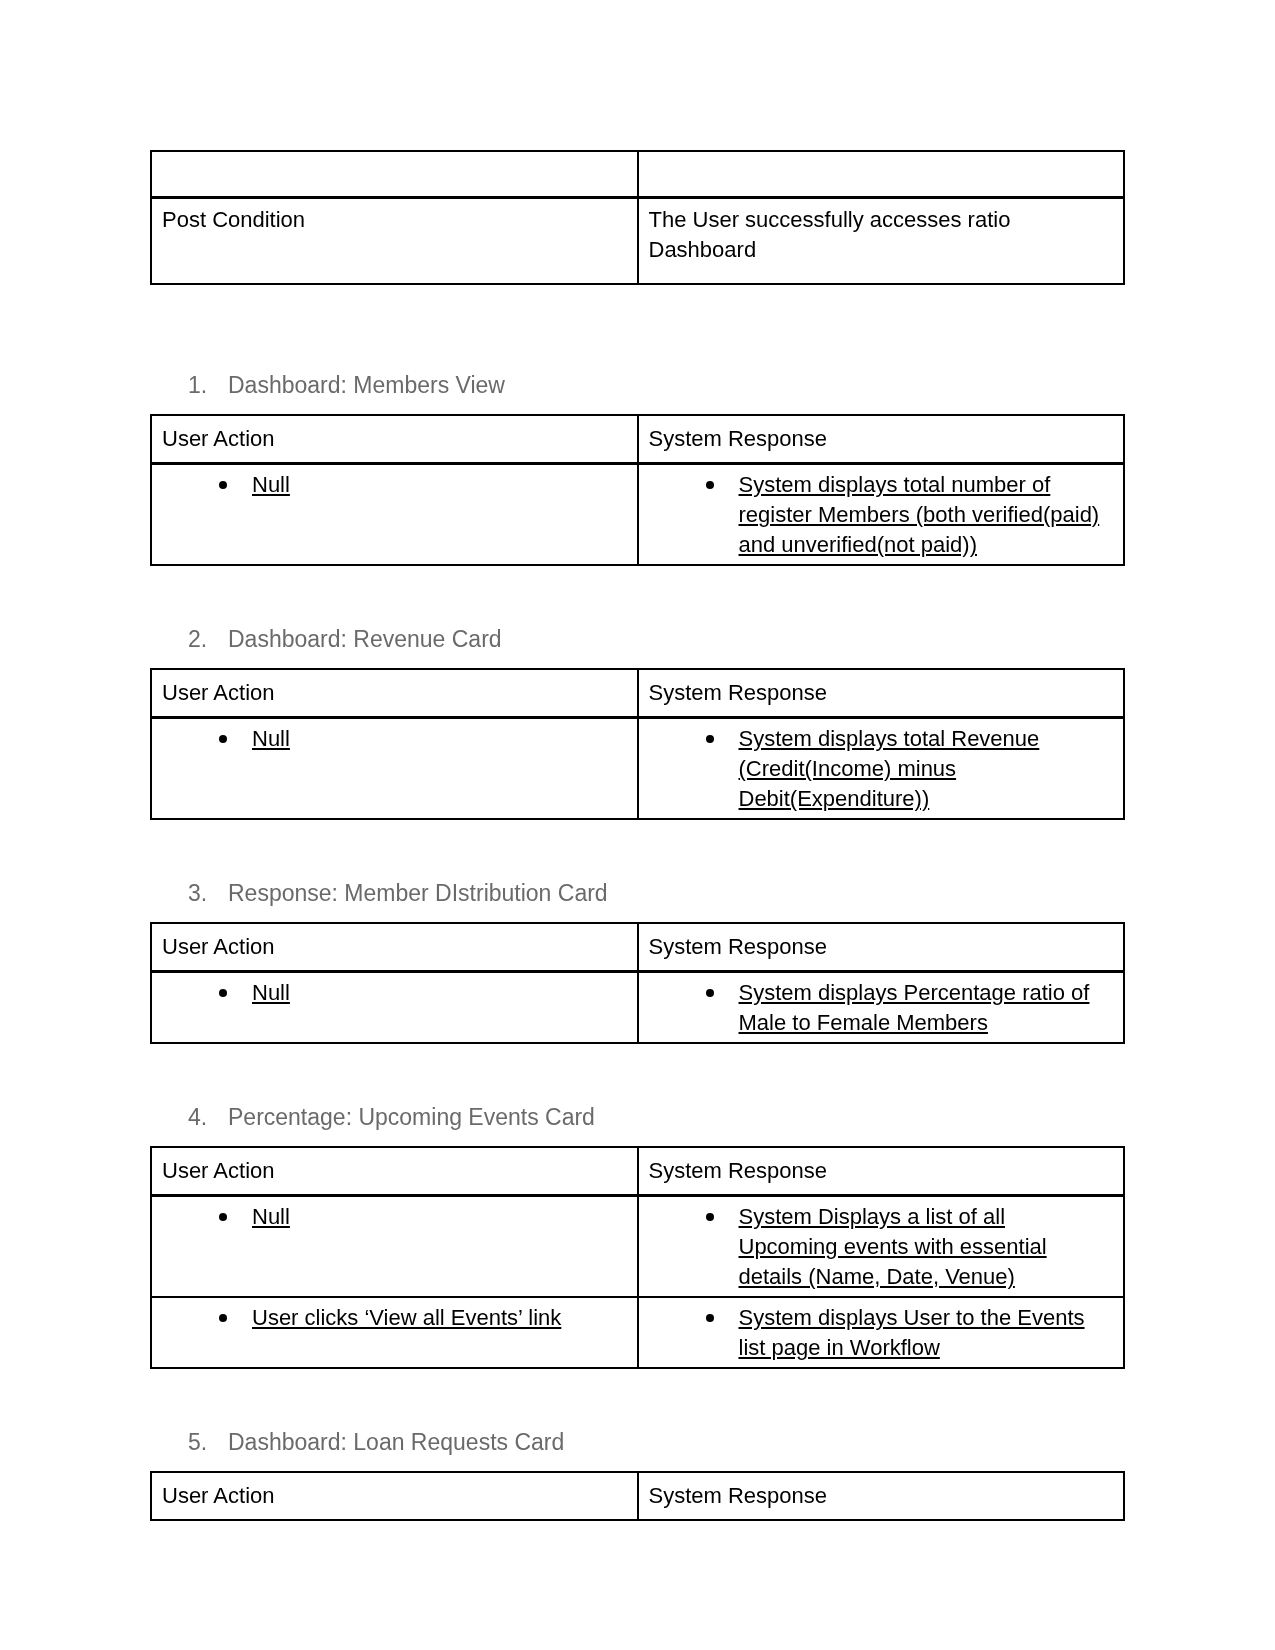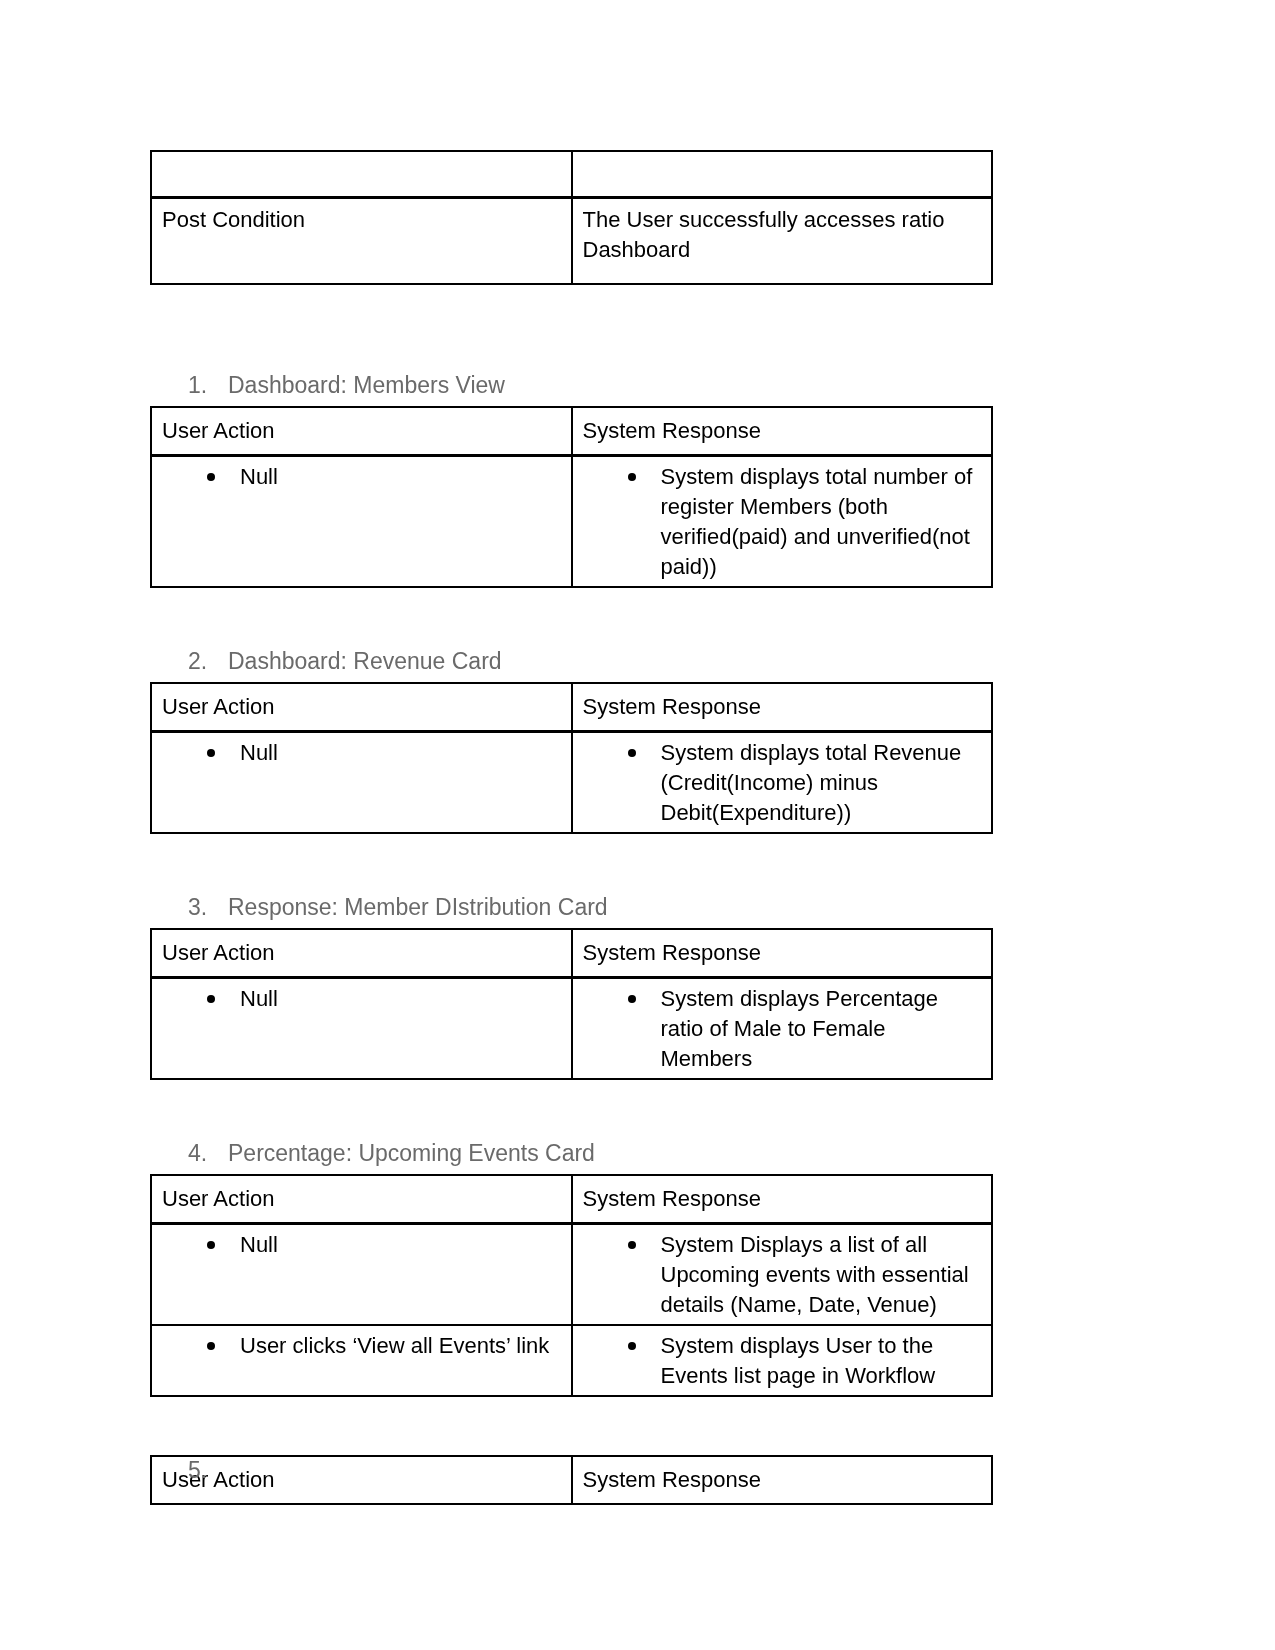--- a/index.html
+++ b/index.html
@@ -18,49 +18,49 @@
     color: #000000;
   }
   .content {
     margin-left: 150px;
     width: 975px;
   }
   
   table.uc-table {
     border-collapse: collapse;
     table-layout: fixed;
-    width: 843px;
+    width: 975px;
   }
   table.uc-table col { width: 50%; }
   table.uc-table td {
     border: 2px solid #000000;
     vertical-align: top;
     padding: 0;
     word-wrap: break-word;
   }
   
   table.top-table { margin-top: 150px; }
   tr.empty-row td {
     height: 44px;
     border-bottom-width: 3px;
   }
   tr.plain-row td {
     padding: 6px 10px;
     height: 72px;
   }
   
-  table.section-table { margin-top: 6px; }
+  table.section-table { margin-top: 14px; }
   tr.hdr-row td {
     height: 46px;
     vertical-align: middle;
     padding: 0 10px;
     border-bottom-width: 3px;
   }
   table.header-only tr.hdr-row td { border-bottom-width: 2px; }
-  tr.body-row td { padding: 5px 10px 4px; }
+  tr.body-row td { padding: 5px 22px 4px; text-decoration: underline; }
   
   .li {
     position: relative;
     padding-left: 78px;
   }
   .bullet {
     position: absolute;
     left: 45px;
     top: 11px;
     width: 8px;
@@ -238,20 +238,21 @@
           <span class="bullet"></span>
           <span>System displays User to the Events list page in Workflow</span>
         </div>
       </td>
     </tr>
   </tbody>
     </table>
 
   <div class="section-heading">
     <span class="num">5.</span>
+    <span>Dashboard: Loan Requests Card</span>
   </div>
   <table class="uc-table section-table header-only">
     <colgroup>
         <col>
         <col>
       </colgroup>
     <tbody>
         <tr class="hdr-row">
       <td>User Action</td>
       <td>System Response</td>

